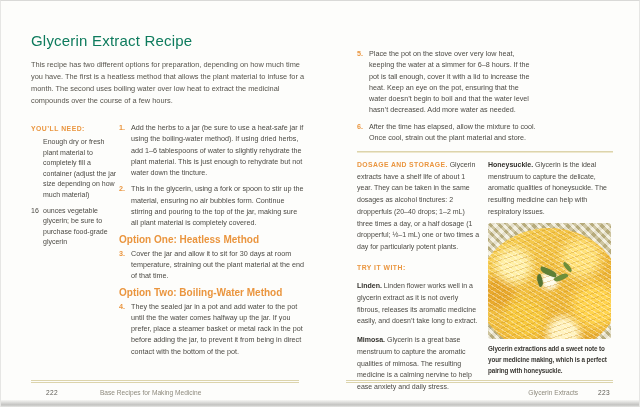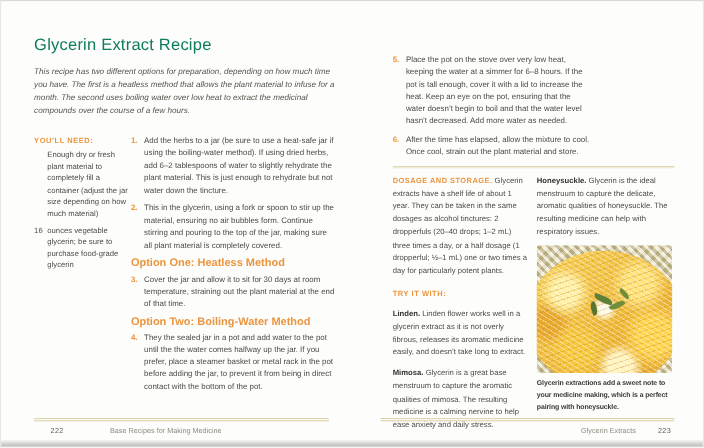--- a/index.html
+++ b/index.html
@@ -17,21 +17,21 @@
     position:absolute; left:0; right:0; bottom:0; height:7px;
     background:linear-gradient(to bottom,#f6f6f4 0%,#c2c2c0 70%,#e9e9e7 100%);
   }
   
   .recipe-title {
     position:absolute; left:30px; top:31px;
     font-size:15px; font-weight:normal; color:#0e7b5d; letter-spacing:.2px;
   }
   .intro {
     position:absolute; left:30px; top:58px; width:276px;
-    font-size:7.4px; font-style:italic; line-height:12px; color:#57544c;
+    font-size:7.4px; line-height:12px; color:#57544c;
   }
   .intro p + p { text-indent:11px; }
   .need-col { position:absolute; left:30px; top:124px; width:90px; }
   .mini-heading {
     color:#ea953e; font-weight:bold; font-size:6.8px; letter-spacing:.5px;
   }
   .need-item { display:flex; margin-top:5px; font-size:7px; line-height:10.6px; }
   .need-qty { flex:none; width:12px; }
   .need-text { flex:1; }
   .steps { position:absolute; }
@@ -127,21 +127,21 @@
     </div>
     <div class="need-item">
       <span class="need-qty">16</span>
       <span class="need-text">ounces vegetable glycerin; be sure to purchase food-grade glycerin</span>
     </div>
   </div>
 
   <div class="steps steps-left">
     <div class="step">
       <span class="step-num">1.</span>
-      <span class="step-text">Add the herbs to a jar (be sure to use a heat-safe jar if using the boiling-water method). If using dried herbs, add 6–2 tablespoons of water to slightly rehydrate the plant material. This is just enough to rehydrate but not water down the tincture.</span>
+      <span class="step-text">Add the herbs to a jar (be sure to use a heat-safe jar if using the boiling-water method). If using dried herbs, add 1–6 tablespoons of water to slightly rehydrate the plant material. This is just enough to rehydrate but not water down the tincture.</span>
     </div>
     <div class="step">
       <span class="step-num">2.</span>
       <span class="step-text">This in the glycerin, using a fork or spoon to stir up the material, ensuring no air bubbles form. Continue stirring and pouring to the top of the jar, making sure all plant material is completely covered.</span>
     </div>
     <div class="option-heading">Option One: Heatless Method</div>
     <div class="step">
       <span class="step-num">3.</span>
       <span class="step-text">Cover the jar and allow it to sit for 30 days at room temperature, straining out the plant material at the end of that time.</span>
     </div>

